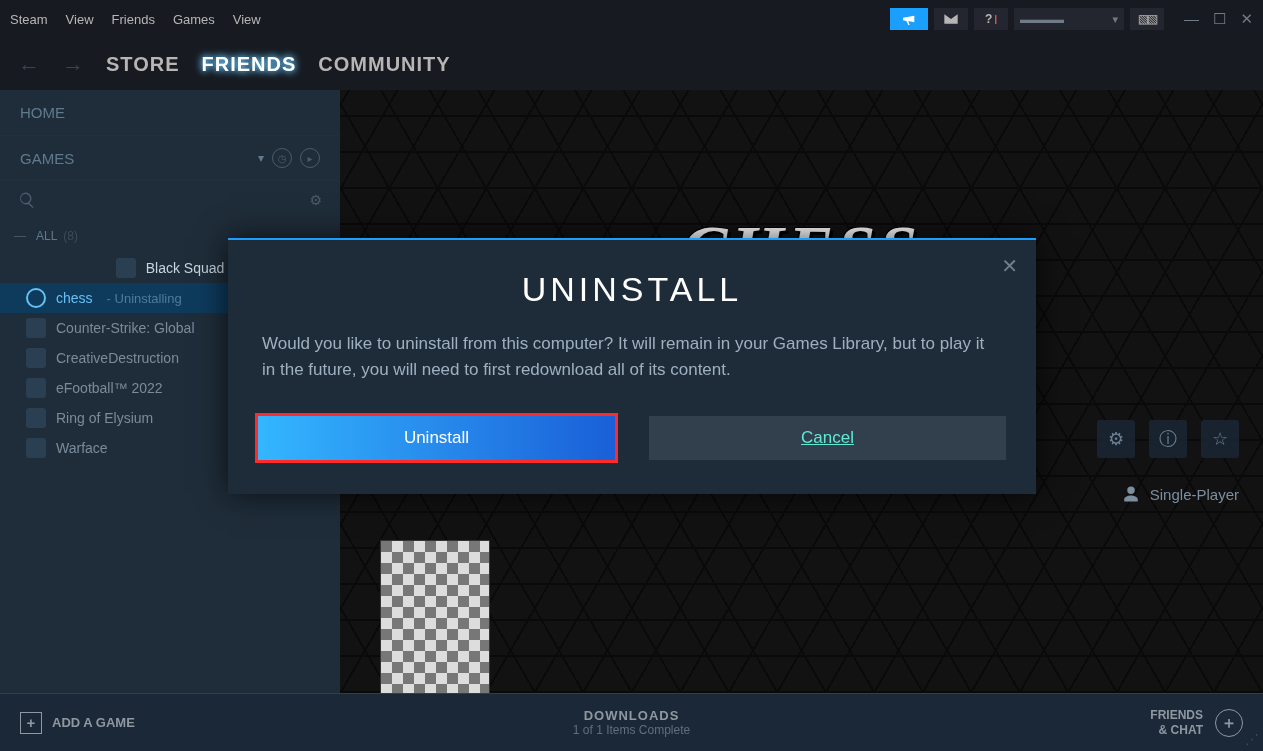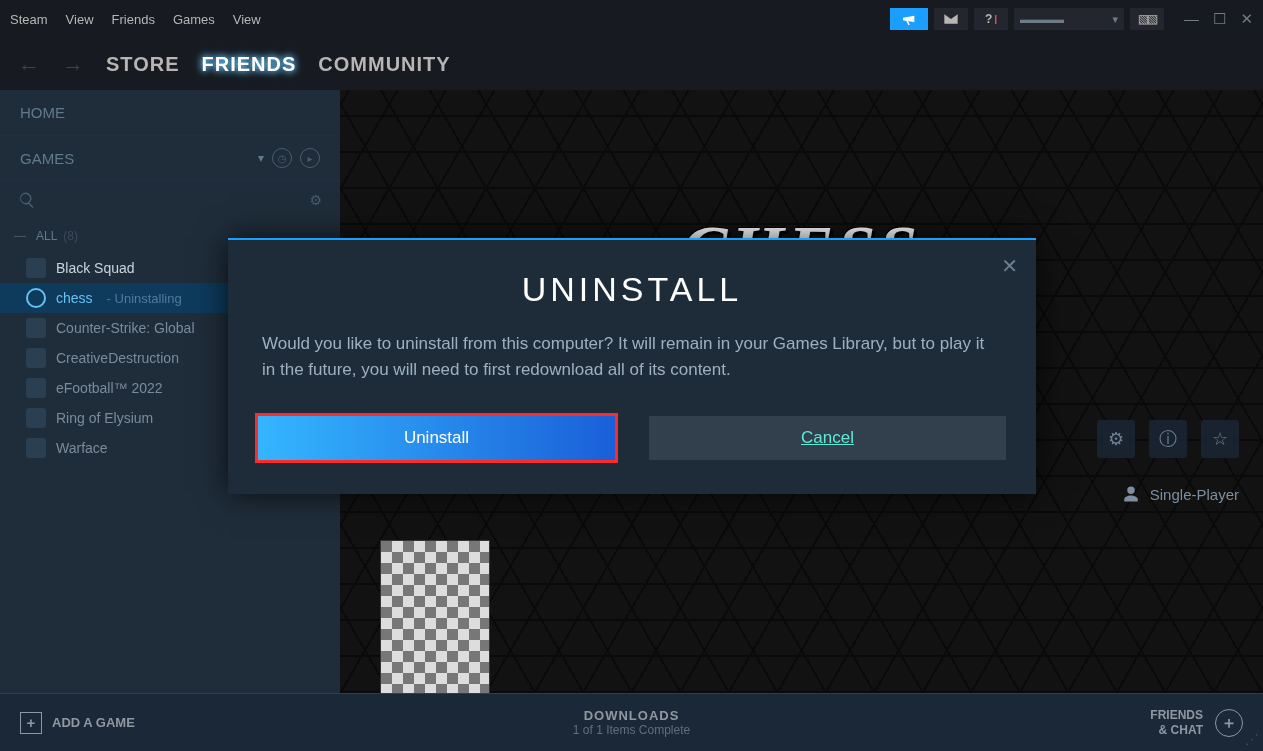--- a/index.html
+++ b/index.html
@@ -105,21 +105,21 @@
   }
   .game-row .gicon{
     width:20px;height:20px;background:#2a3f52;border-radius:3px;flex-shrink:0;
     display:flex;align-items:center;justify-content:center;font-size:10px;color:#556;
   }
   .game-row.sel{
     background:#0e3a5c; color:#66c0f4;
   }
   .game-row.sel .status{ color:#4f7a9c; font-size:13px; margin-left:4px;}
   .game-row .gicon.ring{border:2px solid #66c0f4;background:transparent;border-radius:50%;}
-  .game-row.inst{ color:#c6d4df;}
+  .game-row.inst{ color:#c6d4df;justify-content:center;}
   
   .content {
     flex: 1;
     background:
       repeating-linear-gradient(60deg, #0a0a0a 0 2px, transparent 2px 42px),
       repeating-linear-gradient(-60deg,#0a0a0a 0 2px, transparent 2px 42px),
       repeating-linear-gradient(0deg,  #0a0a0a 0 2px, transparent 2px 36px),
       #121212;
     position:relative;
   }

